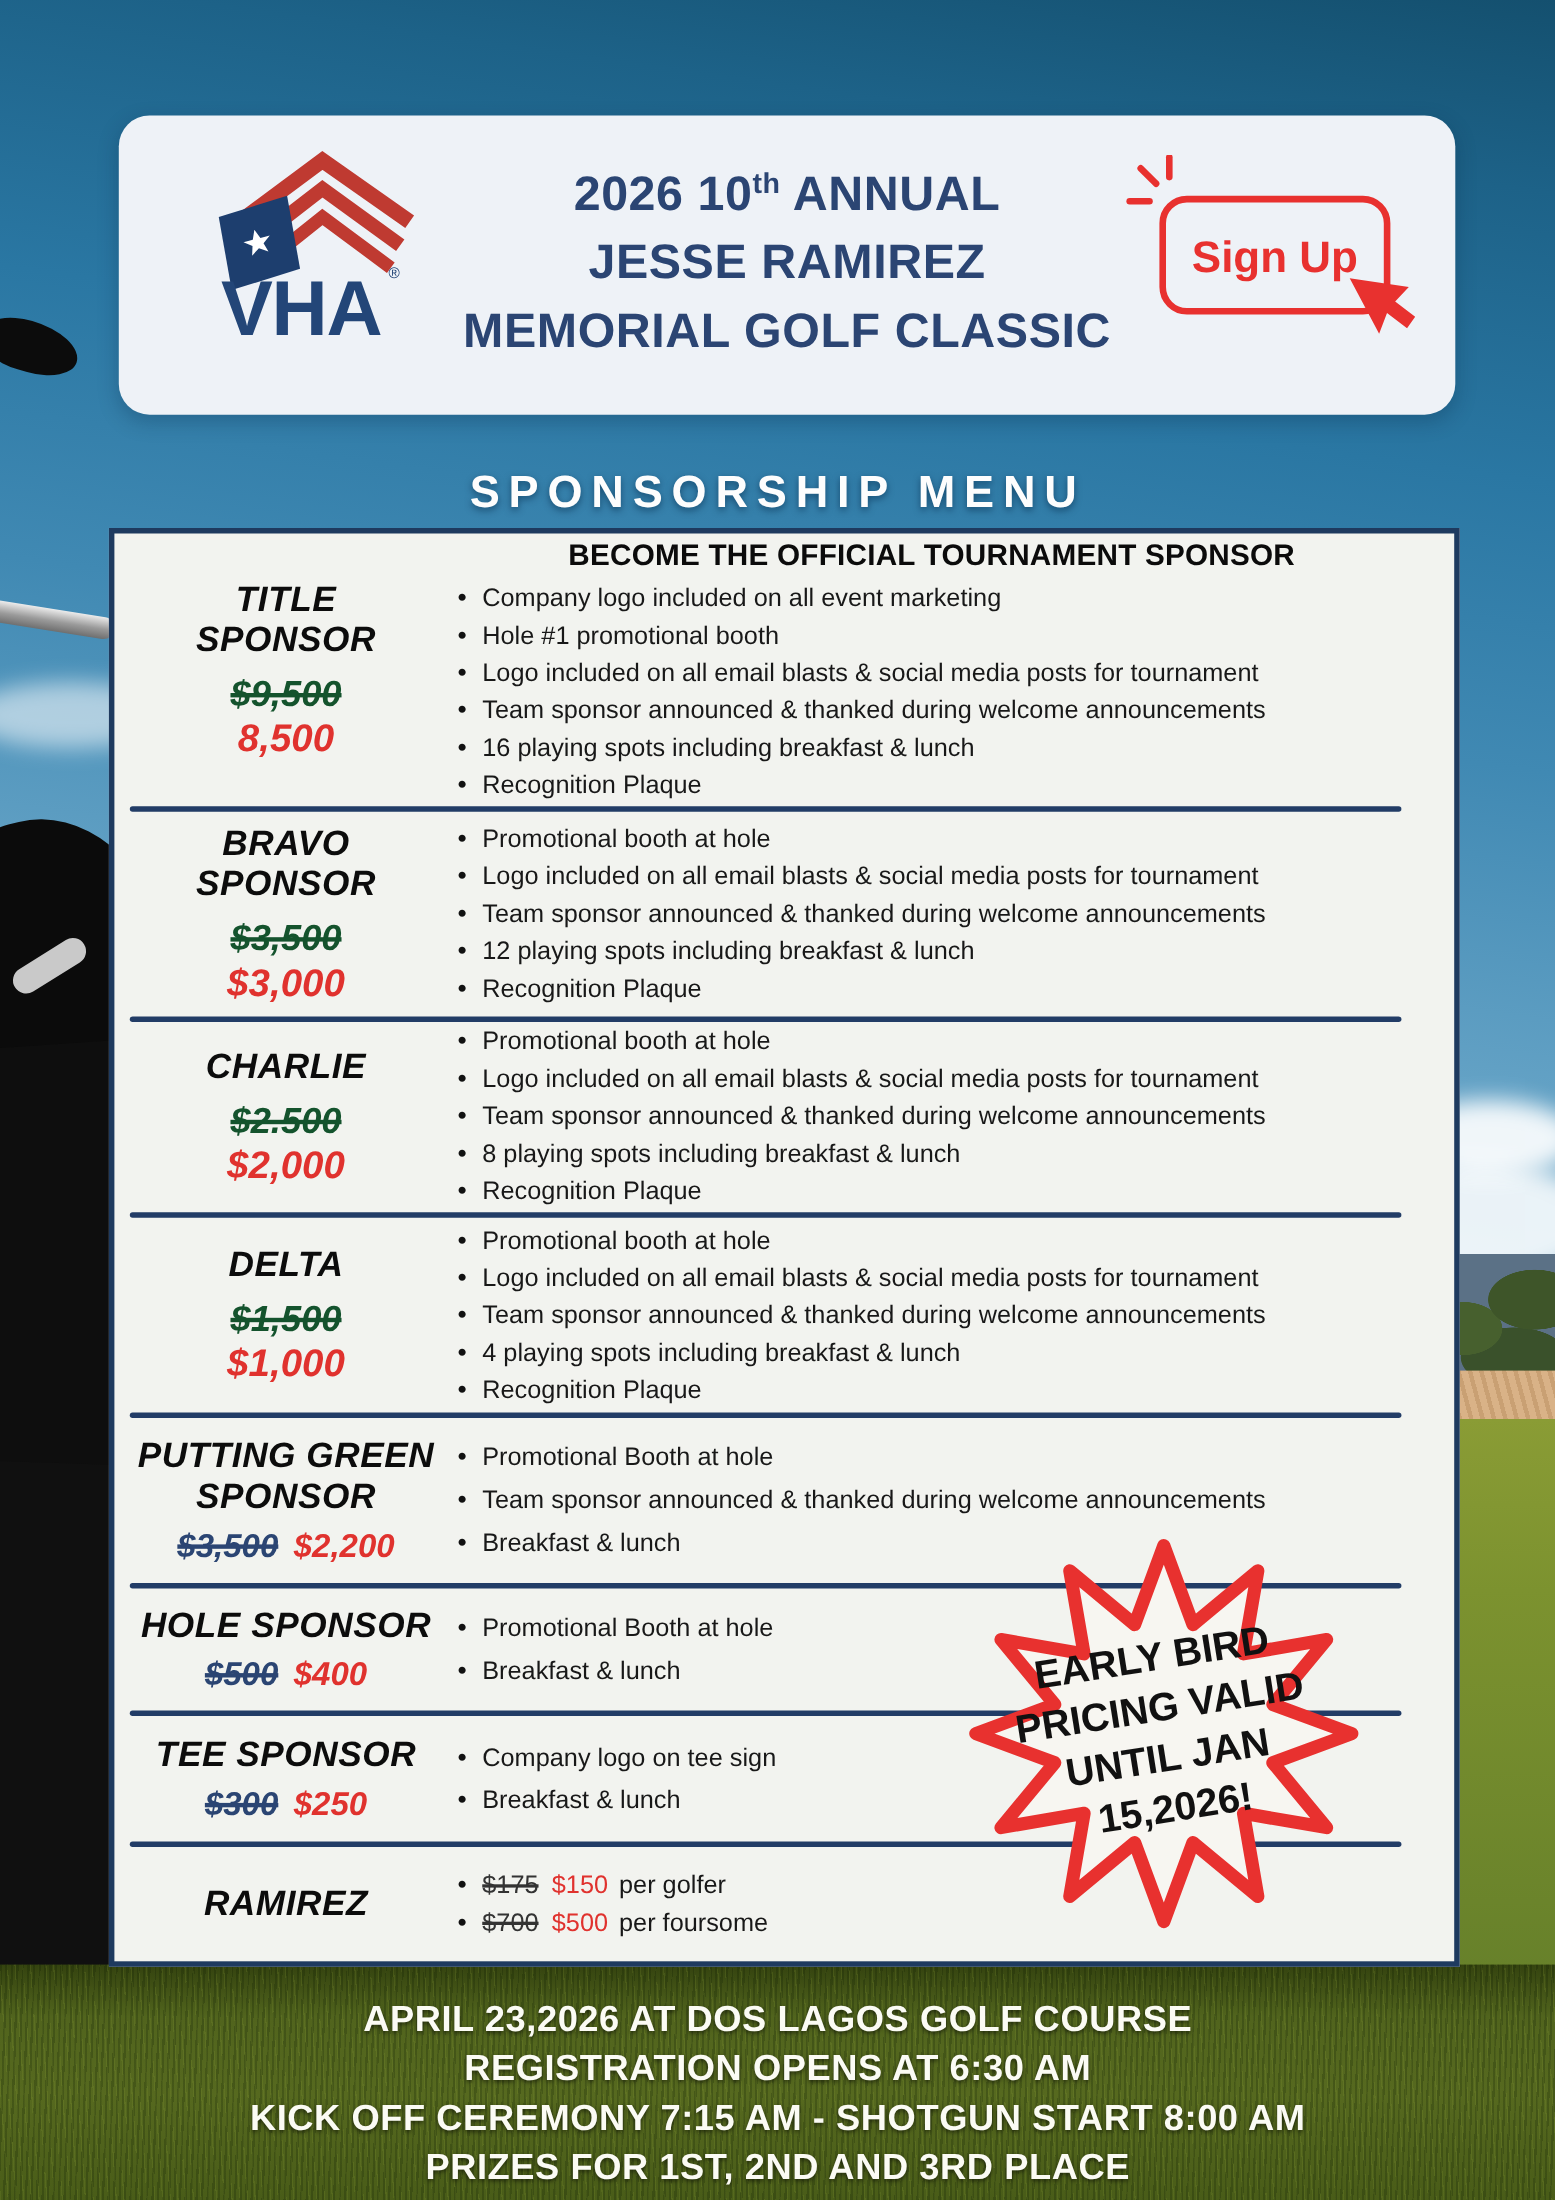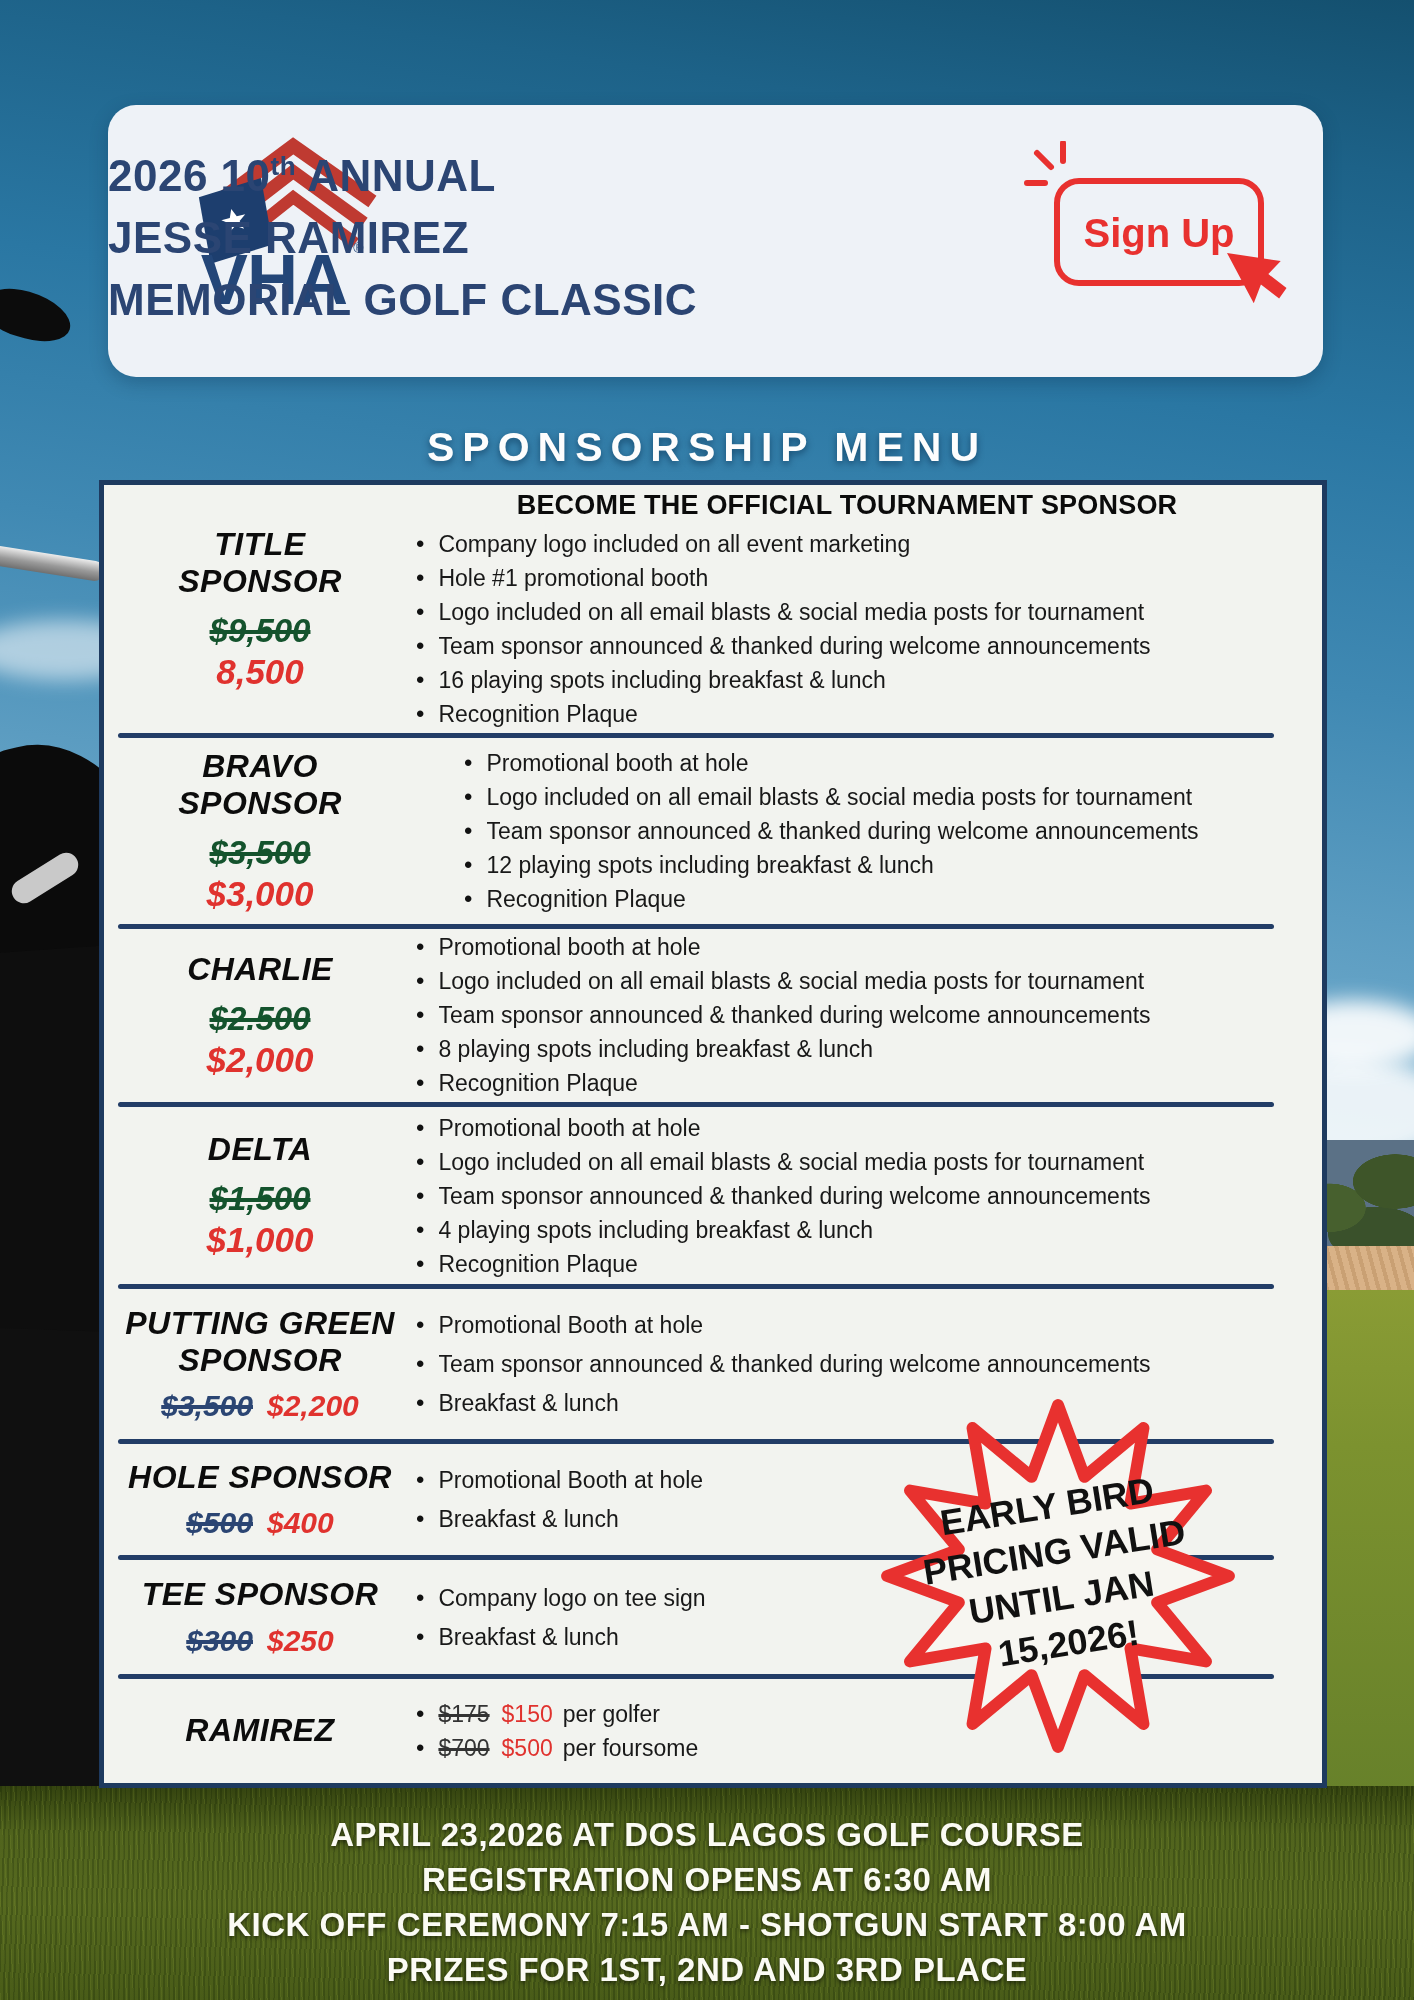--- a/index.html
+++ b/index.html
@@ -44,21 +44,21 @@
   .grass { position:absolute; left:0; top:1786px; width:100%; height:214px;
     background:linear-gradient(180deg,#34430f,#51641d 22%,#56691f 55%,#495c18);
   }
   .grass::after { content:""; position:absolute; inset:0;
     background:repeating-linear-gradient(92deg,rgba(10,25,0,.22) 0 2px,transparent 2px 5px),
                repeating-linear-gradient(86deg,rgba(150,170,60,.15) 0 1px,transparent 1px 7px); }
   
   .header-card { position:absolute; left:108px; top:105px; width:1215px; height:272px;
     background:#eef2f7; border-radius:28px; box-shadow:0 6px 18px rgba(0,30,60,.25); z-index:3; }
   .logo-wrap { position:absolute; left:58px; top:28px; width:220px; height:180px; }
-  .title-wrap { position:absolute; left:0; right:0; top:30px; 
+  .title-wrap { position:absolute; left:0; right:0; top:30px; text-align:center;
     color:#2b4573; font-weight:bold; font-size:44px; line-height:62px; letter-spacing:.5px; }
   .title-wrap sup { font-size:26px; }
   .signup-wrap { position:absolute; right:18px; top:36px; width:290px; height:190px; }
   
   .menu-title { position:absolute; left:0; right:0; top:424px; text-align:center; z-index:3;
     color:#fdfdfd; font-weight:bold; font-size:41px; letter-spacing:8px;
     text-shadow:0 3px 7px rgba(0,35,65,.55); }
   
   .panel { position:absolute; left:99px; top:480px; width:1228px; height:1308px; z-index:2;
     background:#f2f3ef; border:5px solid #1e3a5f; display:flex; flex-direction:column; }
@@ -76,21 +76,21 @@
   .price-inline .new { color:#e0322e; }
   .become { font-size:27px; font-weight:bold; color:#0b0b0b; text-align:center;
     margin:6px 10px 8px 0; letter-spacing:.2px; }
   ul.bullets { list-style:none; }
   ul.bullets li { display:flex; align-items:baseline; font-size:23px; color:#181818; margin:4px 0; line-height:1.25; }
   ul.bullets li::before { content:"•"; font-size:24px; color:#111; margin-right:14px; }
   ul.bullets.roomy li { margin:9px 0; }
   .old-dark { color:#333; text-decoration:line-through; text-decoration-thickness:3px; margin-right:12px; }
   .new-red { color:#e0322e; margin-right:10px; }
   .divider { height:5px; background:#223c66; border-radius:3px; margin:0 48px 0 14px; flex:0 0 5px; }
-  .s0 { min-height:244px; } .s1 { min-height:186px;gap:48px; } .s2 { min-height:172px; } .s3 { min-height:177px; }
+  .s0 { min-height:244px; } .s1 { min-height:186px; } .s2 { min-height:172px; } .s3 { min-height:177px; }
   .s4 { min-height:150px; } .s5 { min-height:111px; } .s6 { min-height:114px; } .s7 { min-height:104px; }
   
   .starburst { position:absolute; left:870px; top:1388px; width:376px; height:376px; z-index:4; }
   
   .footer { position:absolute; left:0; right:0; top:1812px; z-index:3; text-align:center;
     color:#fbfbf4; font-weight:bold; font-size:33px; line-height:45px; letter-spacing:.5px;
     text-shadow:0 2px 4px rgba(0,0,0,.55); }
 </style>
 </head>
 <body>

